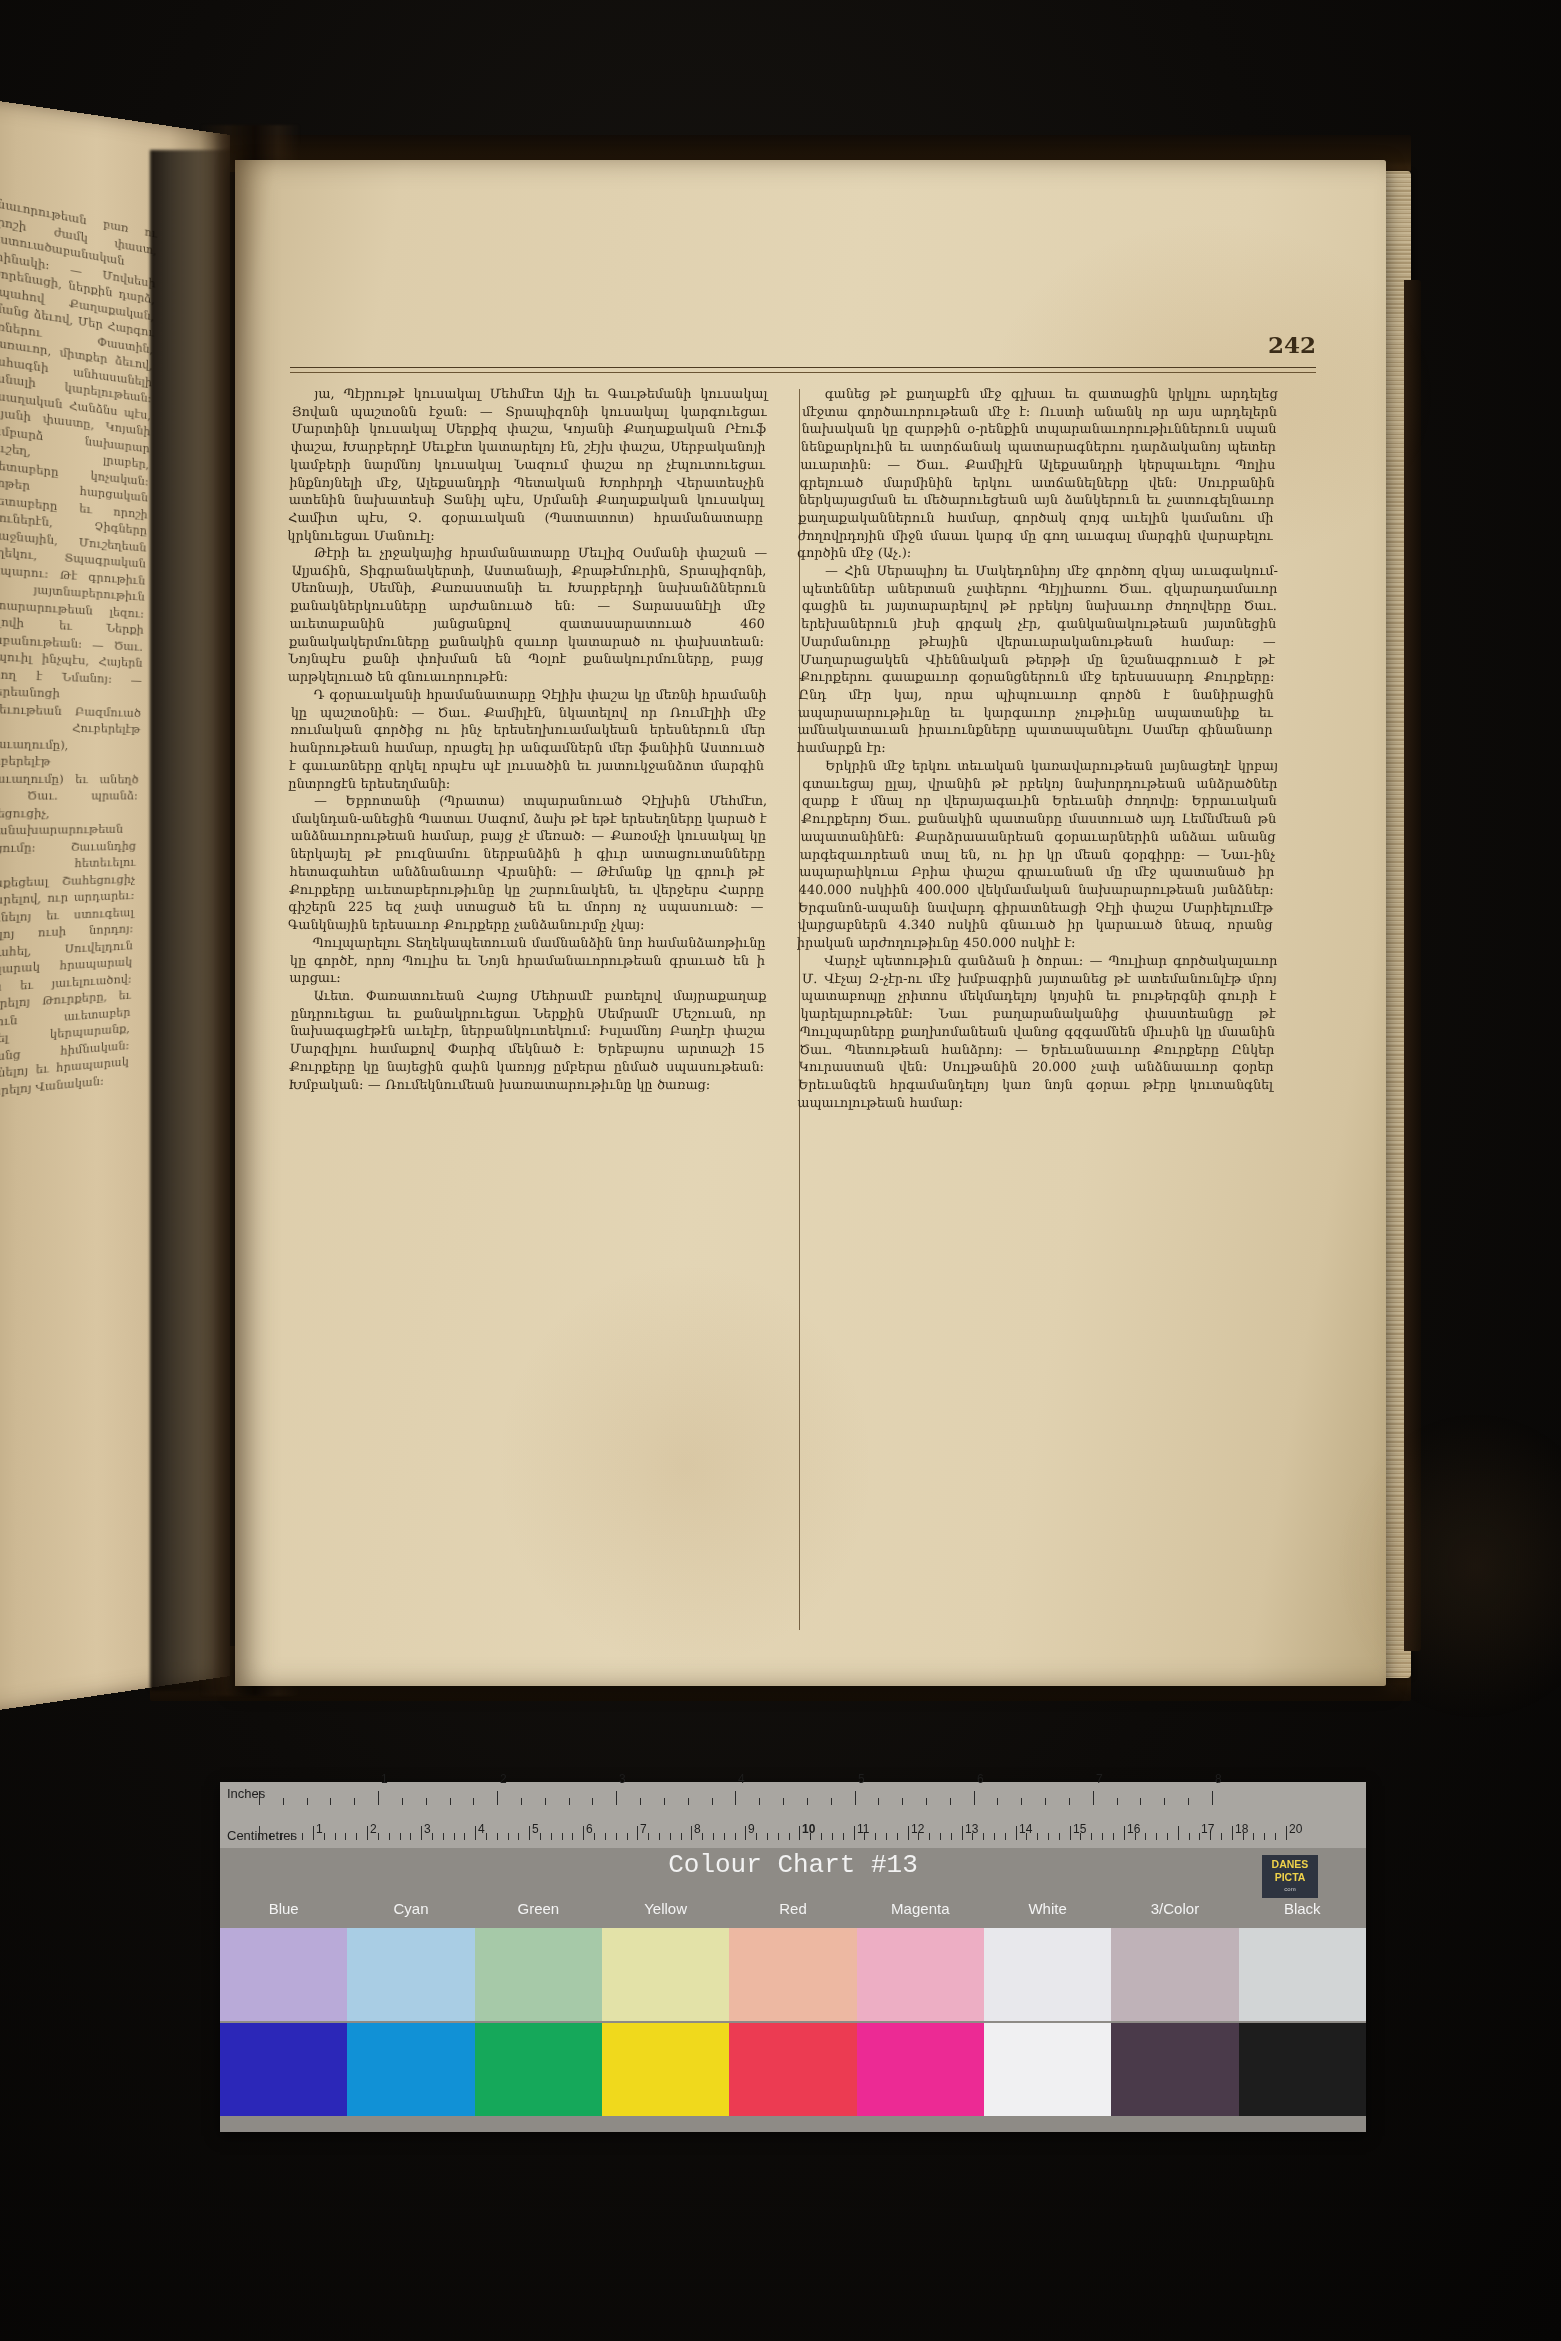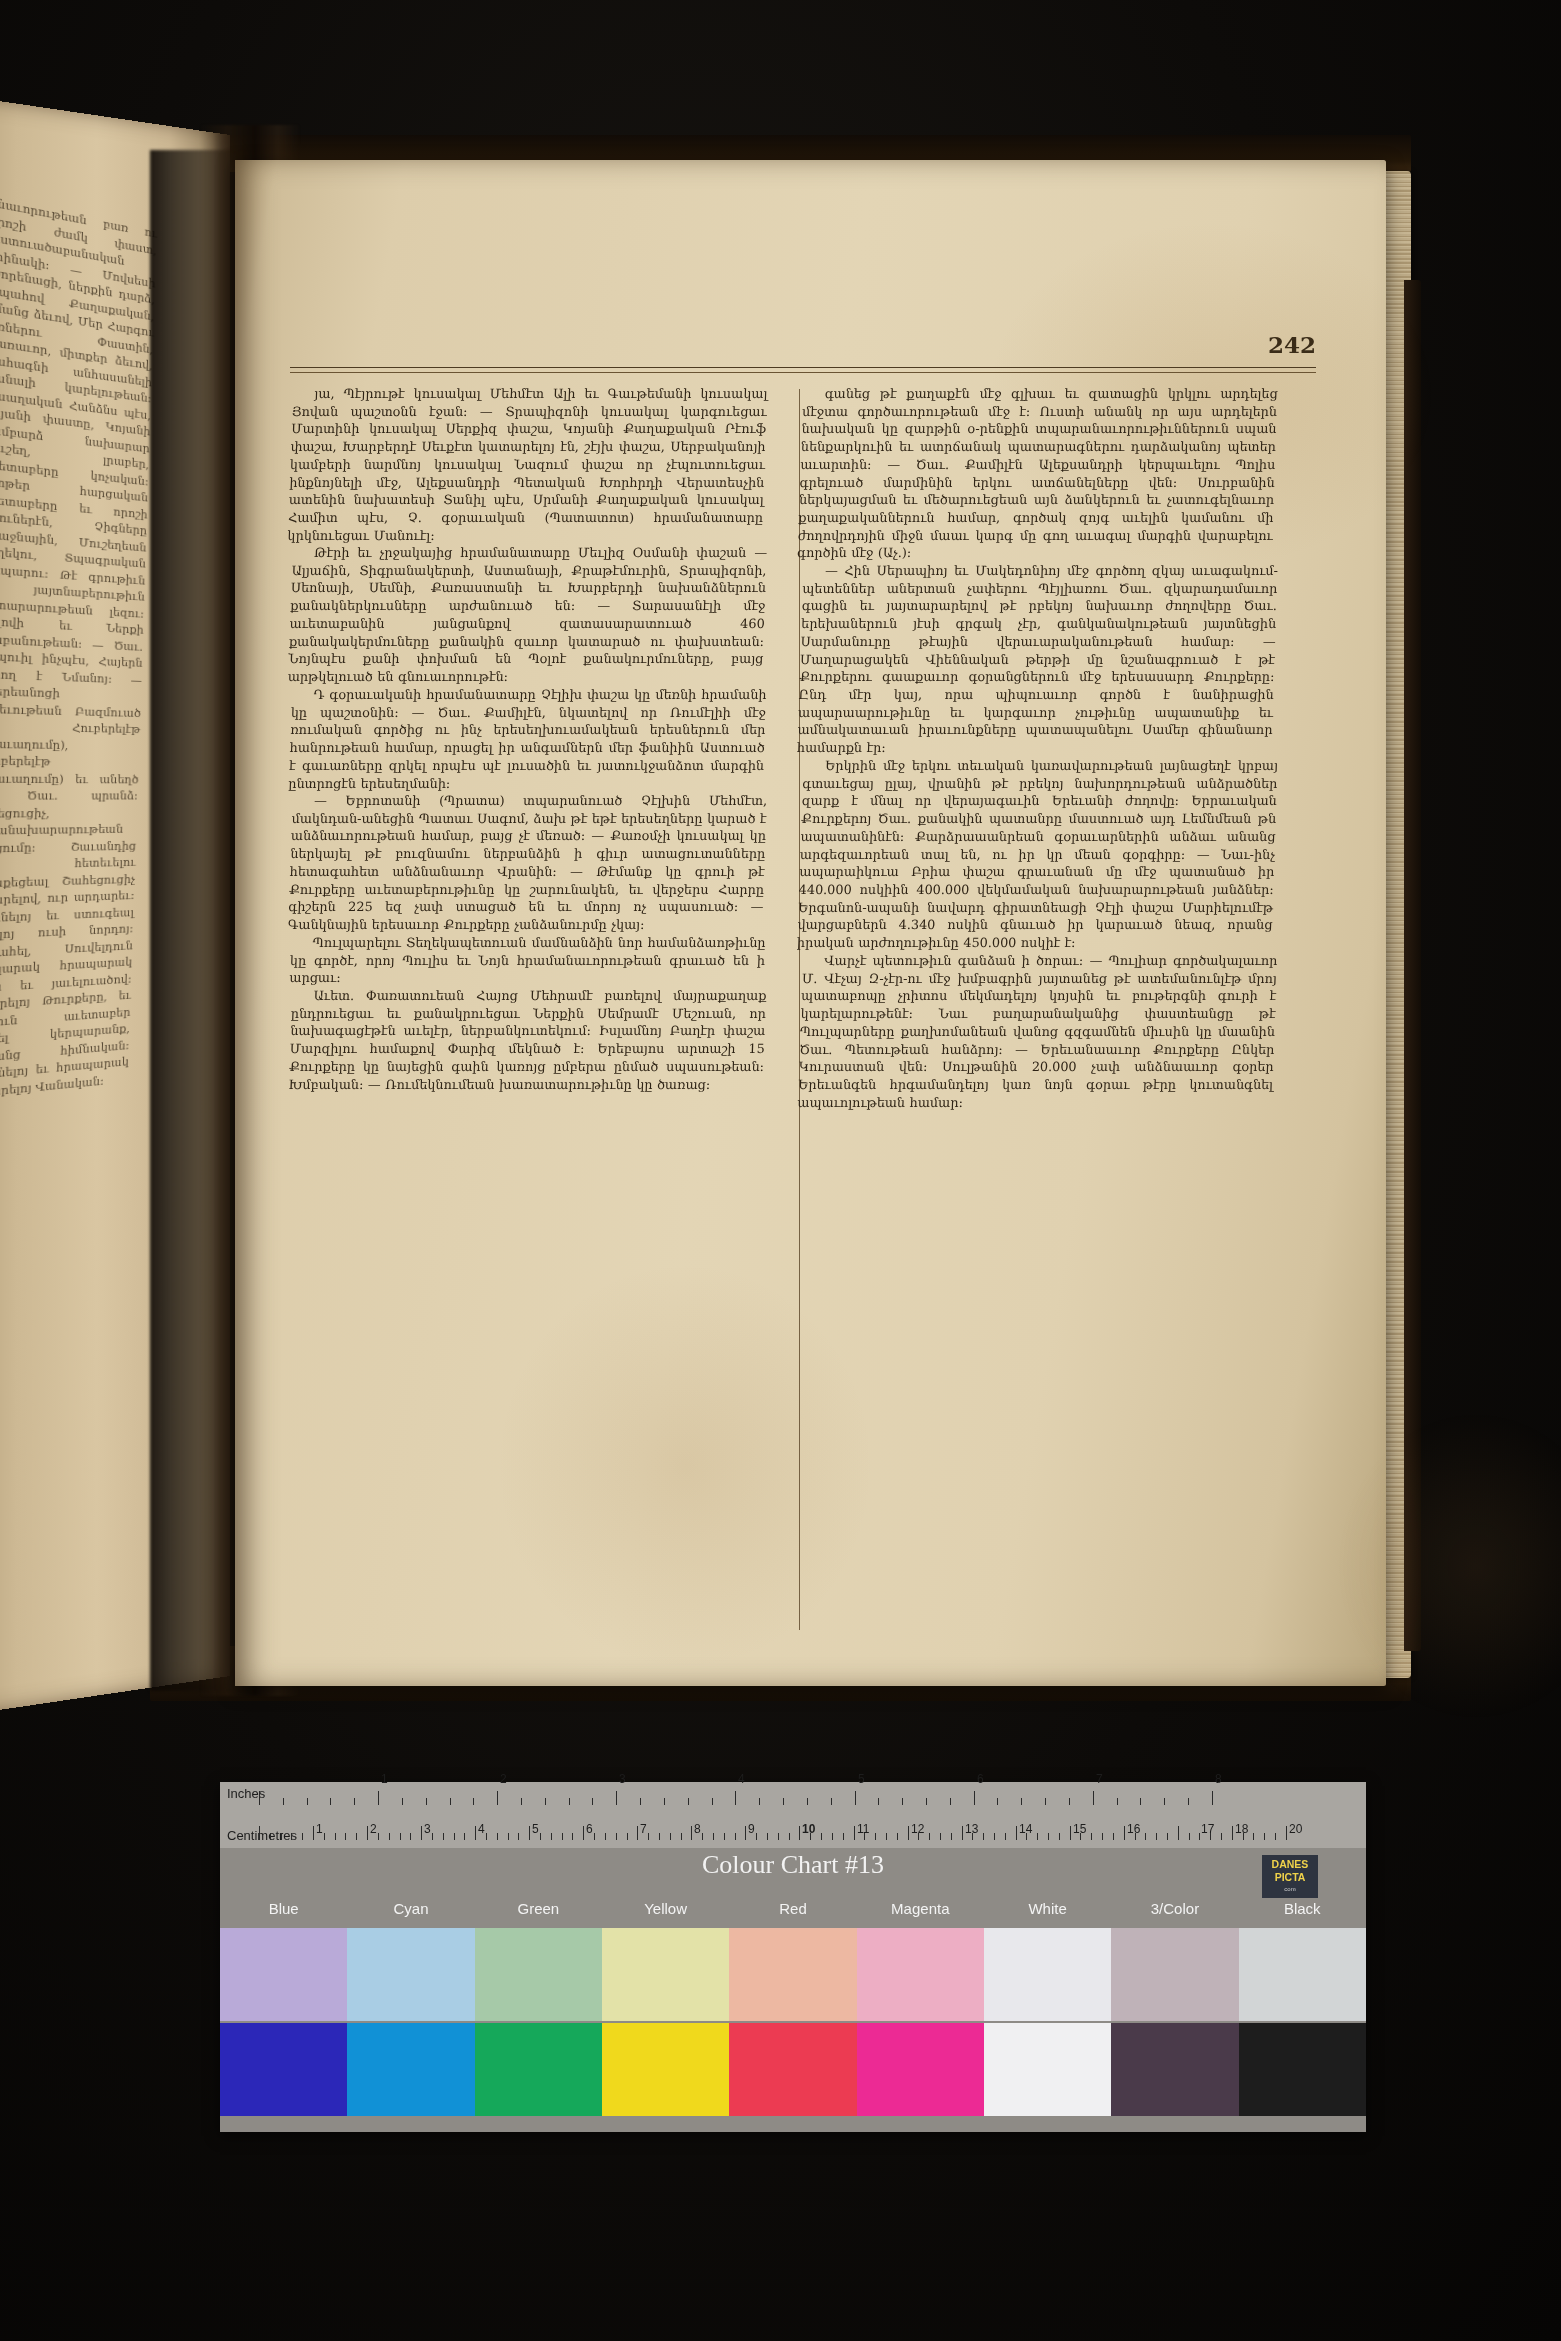--- a/index.html
+++ b/index.html
@@ -280,21 +280,21 @@
     font-family: "Liberation Sans", sans-serif;
   }
   .chart-title {
     position: absolute;
     left: 0;
     top: 68px;
     width: 1146px;
     text-align: center;
     font-size: 26px;
     color: #f2f2f2;
-    font-family: Liberation Serif, serif;
+    font-family: Liberation Mono, monospace;
   }
   .brand {
     position: absolute;
     right: 48px;
     top: 73px;
     width: 56px;
     height: 43px;
     background: #2e3440;
     color: #f0d24a;
     font-size: 10.5px;

